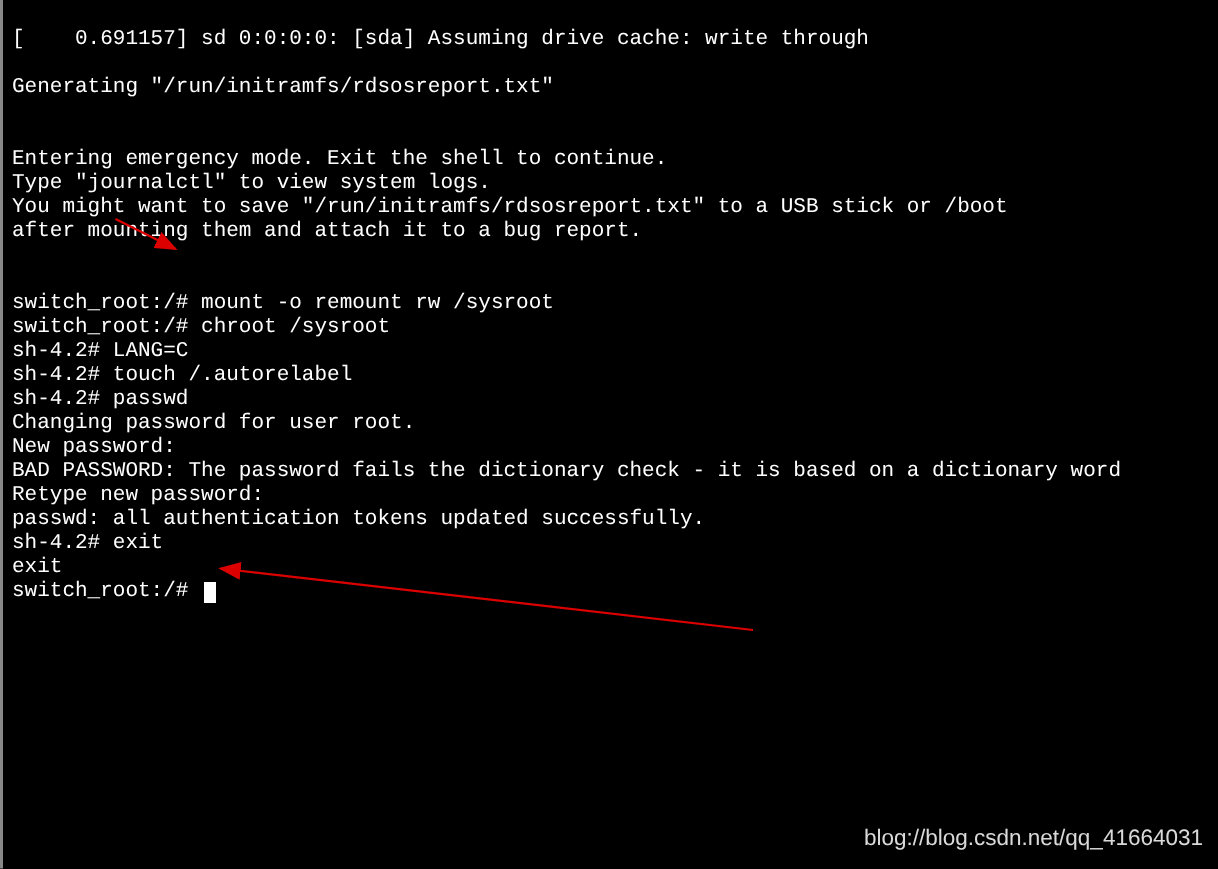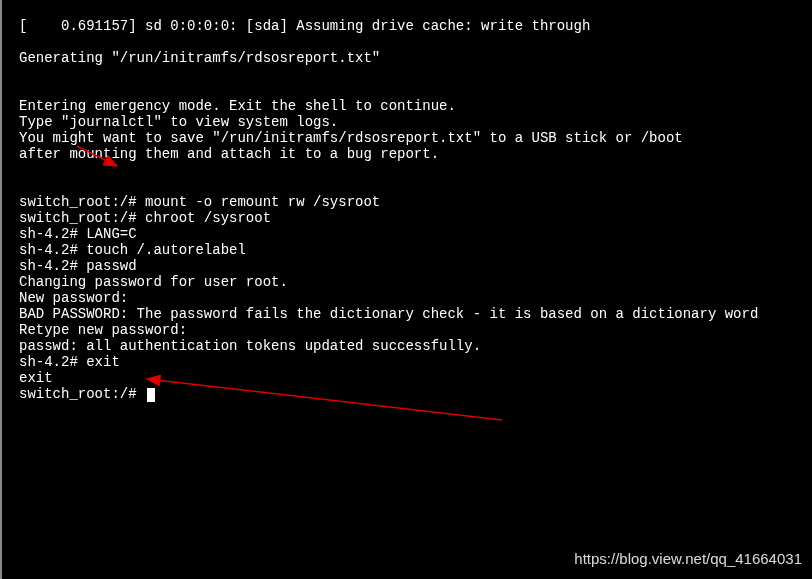--- a/index.html
+++ b/index.html
@@ -13,21 +13,21 @@
       height: 579px;
       font-family: 'Courier New', monospace;
       font-size: 14px;
       line-height: 16px;
       color: #ffffff;
       position: relative;
       overflow: hidden;
       border-left: 2px solid #888888;
     }
     .terminal {
-      padding: 2px 17px;
+      padding: 2px 6px;
       white-space: pre;
     }
     .line {
       min-height: 16px;
     }
     .arrow-svg {
       position: absolute;
       top: 0;
       left: 0;
       width: 812px;
@@ -64,13 +64,13 @@
       <polygon points="0 0, 10 4, 0 8" fill="#dd0000"></polygon>
     </marker>
     <marker id="arrowhead2" markerWidth="10" markerHeight="8" refX="9" refY="4" orient="auto">
       <polygon points="0 0, 10 4, 0 8" fill="#dd0000"></polygon>
     </marker>
   </defs>
   <line x1="75" y1="146" x2="115" y2="166" stroke="#dd0000" stroke-width="1.5" marker-end="url(#arrowhead1)"></line>
   <line x1="500" y1="420" x2="145" y2="379" stroke="#dd0000" stroke-width="1.5" marker-end="url(#arrowhead2)"></line>
 </svg>
 
-<div class="watermark">https://blog.view.net/qq_41664031</div>
+<div class="watermark">blog://blog.csdn.net/qq_41664031</div>
 
 </body></html>

